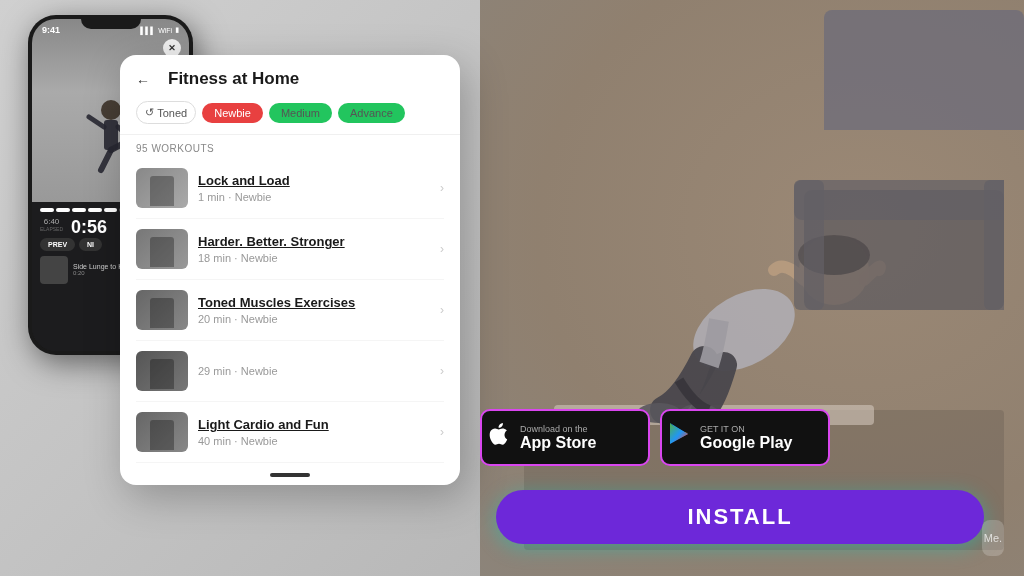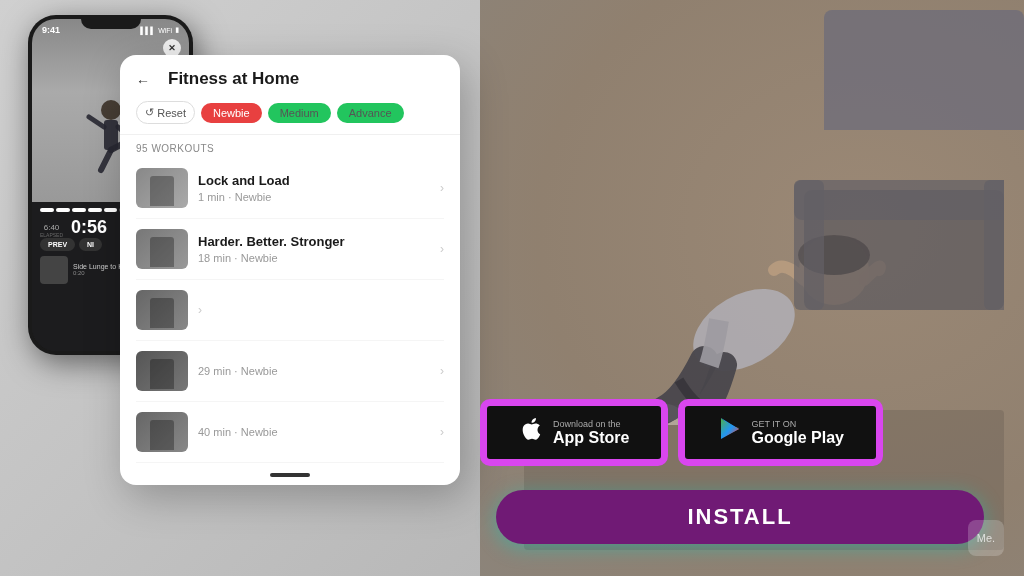--- a/index.html
+++ b/index.html
@@ -115,21 +115,21 @@
     }
     .progress-bar {
       height: 4px;
       border-radius: 2px;
       flex: 1;
     }
     .pb-filled { background: #fff; }
     .pb-empty { background: #555; }
     .timer-row {
       display: flex;
-      align-items: flex-end;
+      align-items: flex-start;
       gap: 8px;
     }
     .elapsed-time {
       font-size: 8px;
       color: #aaa;
       text-align: center;
     }
     .elapsed-label {
       font-size: 5px;
       color: #666;
@@ -271,20 +271,21 @@
     .workout-thumb-2 { background: linear-gradient(135deg, #777 0%, #999 100%); }
     .workout-thumb-3 { background: linear-gradient(135deg, #666 0%, #888 100%); }
     .workout-thumb-4 { background: linear-gradient(135deg, #555 0%, #777 100%); }
     .workout-thumb-5 { background: linear-gradient(135deg, #666 0%, #888 100%); }
     .workout-info { flex: 1; }
     .workout-name {
       font-size: 13px;
       font-weight: 600;
       color: #1a1a1a;
       margin-bottom: 3px;
+      text-decoration: underline;
     }
     .workout-meta {
       font-size: 11px;
       color: #999;
     }
     .workout-chevron {
       color: #ccc;
       font-size: 12px;
     }
 
@@ -294,26 +295,26 @@
       bottom: 110px;
       left: 480px;
       display: flex;
       gap: 10px;
       z-index: 30;
     }
     .store-btn {
       display: flex;
       align-items: center;
       gap: 8px;
-      padding: 10px 32px;
+      padding: 10px 4px;
       border-radius: 10px;
       background: #111;
       cursor: pointer;
       min-width: 170px;
-      border: 7px solid #d946ef;
+      border: 2px solid #d946ef;
     }
     .store-btn-icon {
       font-size: 26px;
       flex-shrink: 0;
     }
     .store-btn-text { color: #fff; }
     .store-btn-sub {
       font-size: 9px;
       color: #aaa;
       display: block;
@@ -325,21 +326,21 @@
       line-height: 1.1;
     }
 
     
     .install-btn {
       position: absolute;
       bottom: 32px;
       left: 496px;
       right: 40px;
       height: 54px;
-      background: #701a75;
+      background: #6d28d9;
       border-radius: 32px;
       display: flex;
       align-items: center;
       justify-content: center;
       cursor: pointer;
       z-index: 30;
       box-shadow: 0 4px 20px rgba(0,212,200,0.4);
     }
     .install-btn-text {
       font-size: 22px;
@@ -347,21 +348,21 @@
       color: #fff;
       letter-spacing: 2px;
       text-transform: uppercase;
     }
 
     
     .logo-badge {
       position: absolute;
       bottom: 20px;
       right: 20px;
-      width: 36px;
+      width: 22px;
       height: 36px;
       background: rgba(255,255,255,0.2);
       border-radius: 8px;
       display: flex;
       align-items: center;
       justify-content: center;
       font-size: 11px;
       font-weight: 400;
       color: rgba(255,255,255,0.7);
       z-index: 30;
@@ -491,21 +492,21 @@
 
 <div class="app-panel">
   <div class="app-panel-header">
     <div class="app-panel-nav">
       <span class="back-arrow">←</span>
       <span class="app-panel-title">Fitness at Home</span>
     </div>
     <div class="filter-row">
       <div class="filter-reset">
         <span>↺</span>
-        <span>Reset</span>
+        <span>Toned</span>
       </div>
       <div class="filter-btn active">Newbie</div>
       <div class="filter-btn inactive">Medium</div>
       <div class="filter-btn inactive">Advance</div>
     </div>
   </div>
   <div class="workouts-count">95 WORKOUTS</div>
   <div class="workout-list">
 
     <div class="workout-item">
@@ -533,40 +534,49 @@
           <span> · </span>
           <span>Newbie</span>
         </div>
       </div>
       <span class="workout-chevron">›</span>
     </div>
     <div class="workout-item">
       <div class="workout-thumb workout-thumb-3">
           <div class="thumb-figure"></div>
         </div>
+      <div class="workout-info">
+        <div class="workout-name">Toned Muscles Exercises</div>
+        <div class="workout-meta">
+          <span>20 min</span>
+          <span> · </span>
+          <span>Newbie</span>
+        </div>
+      </div>
       <span class="workout-chevron">›</span>
     </div>
     <div class="workout-item">
       <div class="workout-thumb workout-thumb-4">
           <div class="thumb-figure"></div>
         </div>
       <div class="workout-info">
         <div class="workout-meta">
           <span>29 min</span>
           <span> · </span>
           <span>Newbie</span>
         </div>
       </div>
       <span class="workout-chevron">›</span>
     </div>
     <div class="workout-item">
       <div class="workout-thumb workout-thumb-5">
           <div class="thumb-figure"></div>
         </div>
       <div class="workout-info">
+        <div class="workout-name">Light Cardio and Fun</div>
         <div class="workout-meta">
           <span>40 min</span>
           <span> · </span>
           <span>Newbie</span>
         </div>
       </div>
       <span class="workout-chevron">›</span>
     </div>
   </div>
 

